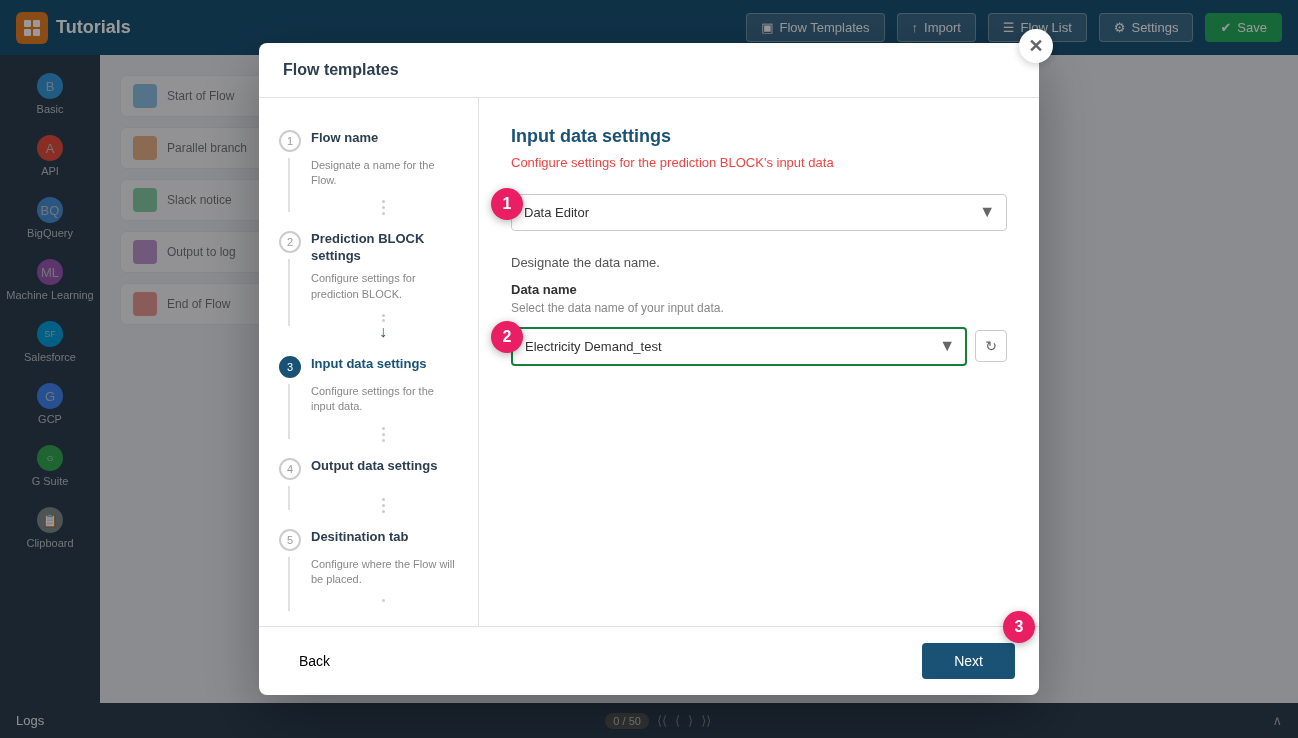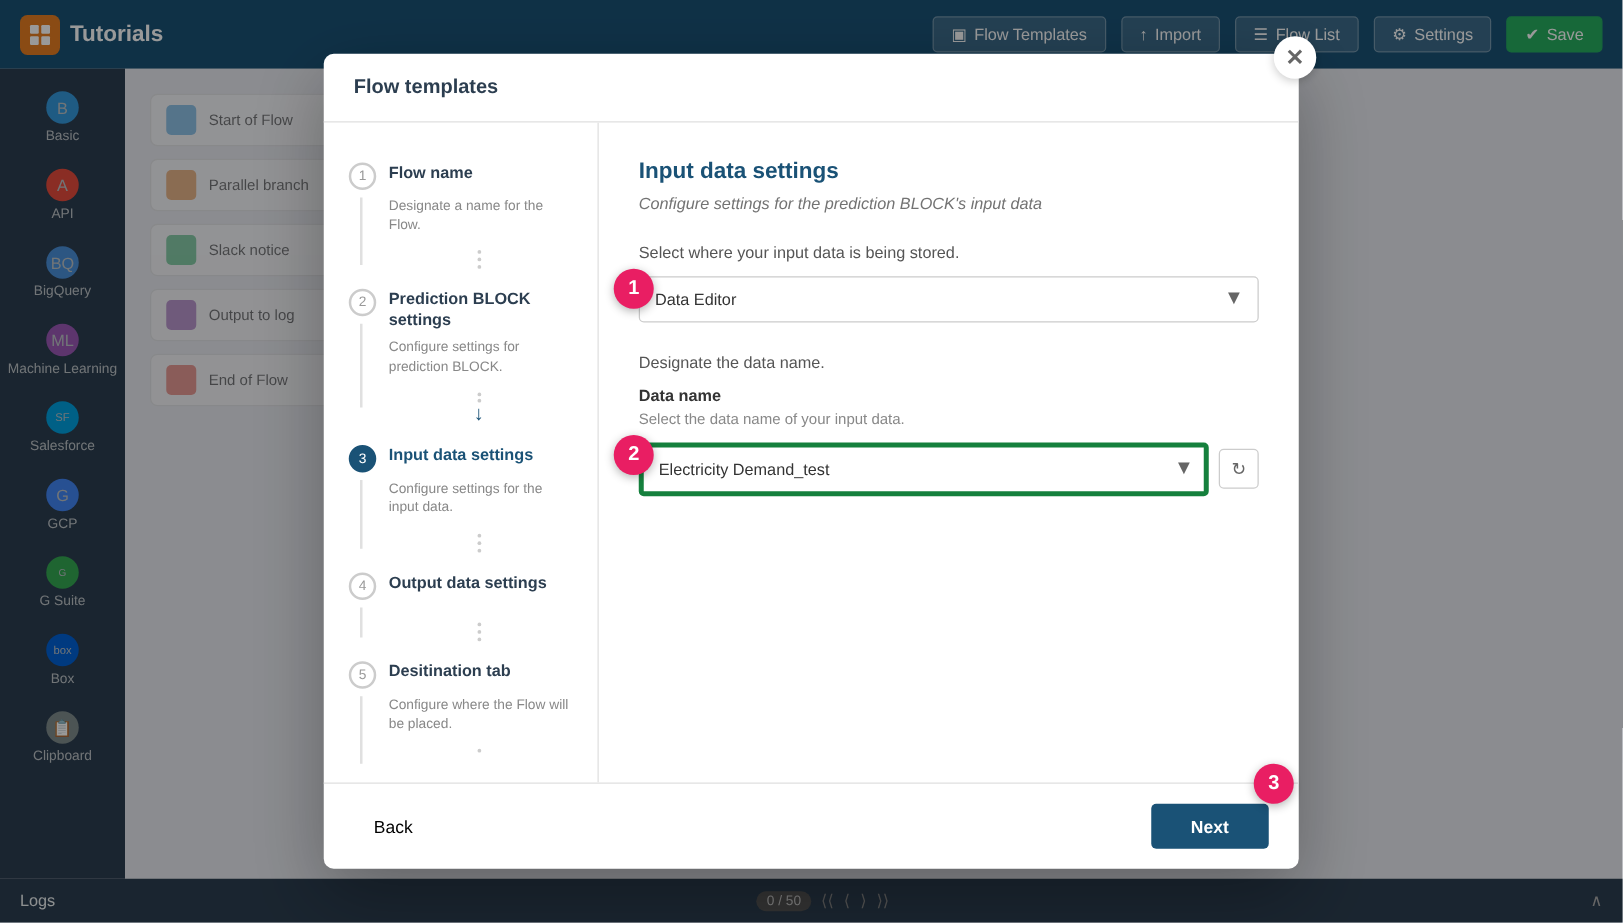--- a/index.html
+++ b/index.html
@@ -266,23 +266,22 @@
       overflow-y: auto;
     }
     .content-title {
       font-size: 18px;
       font-weight: 700;
       color: #1a5276;
       margin-bottom: 8px;
     }
     .content-subtitle {
       font-size: 13px;
-      color: #737373;
+      color: #ef4444;
       margin-bottom: 24px;
-      font-style: italic;
     }
     .section-title {
       font-size: 14px;
       font-weight: 700;
       color: #1a5276;
       margin-bottom: 6px;
     }
     .section-desc {
       font-size: 13px;
       color: #555;
@@ -352,21 +351,21 @@
       cursor: pointer;
       padding: 8px 16px;
     }
     .btn-next {
       background: #1a5276;
       color: white;
       border: none;
       border-radius: 4px;
       padding: 10px 32px;
       font-size: 14px;
-      font-weight: 700;
+      font-weight: 400;
       cursor: pointer;
       text-align: right;
     }
 
     
     .callout-badge {
       width: 32px;
       height: 32px;
       background: #e91e63;
       border-radius: 50%;
@@ -449,24 +448,20 @@
     </div>
     <div class="sidebar-item">
       <div class="sidebar-icon icon-gcp">G</div>
       <span>GCP</span>
     </div>
     <div class="sidebar-item">
       <div class="sidebar-icon icon-gsuite" style="font-size:8px;">G</div>
       <span>G Suite</span>
     </div>
     <div class="sidebar-item">
-      <div class="sidebar-icon icon-box" style="font-size:9px;">box</div>
-      <span>Box</span>
-    </div>
-    <div class="sidebar-item">
       <div class="sidebar-icon" style="background:#7f8c8d;">📋</div>
       <span>Clipboard</span>
     </div>
   </div>
 
   <div class="canvas-area">
     <div class="flow-nodes">
       <div class="flow-node">
         <div class="flow-node-icon" style="background:#3498db;"></div>
         <span>Start of Flow</span>
@@ -569,40 +564,39 @@
           <div style="width:3px;height:3px;border-radius:50%;background:#ccc;"></div>
 
         </div>
 
       </div>
 
       <div class="content-panel">
         <div class="content-title">Input data settings</div>
         <div class="content-subtitle">Configure settings for the prediction BLOCK's input data</div>
 
-        <div class="section-desc">Select where your input data is being stored.</div>
 
         <div style="position:relative;margin-bottom:24px;">
           <div class="callout-badge" style="left:-20px;top:-6px;z-index:10;">1</div>
           <div class="dropdown-wrapper">
             <select style="width:100%;border:1px solid #ccc;border-radius:4px;padding:10px 12px;font-size:13px;color:#333;background:white;appearance:none;">
               <option>Data Editor</option>
             </select>
             <span class="dropdown-arrow">▼</span>
           </div>
         </div>
 
         <div class="section-desc">Designate the data name.</div>
         <div class="field-label">Data name</div>
         <div class="field-hint">Select the data name of your input data.</div>
 
         <div style="position:relative;display:flex;align-items:center;gap:8px;">
           <div class="callout-badge" style="left:-20px;top:-6px;z-index:10;">2</div>
           <div class="dropdown-wrapper" style="flex:1;">
-            <select style="width:100%;border:4px solid #15803d;border-radius:4px;padding:10px 12px;font-size:13px;color:#333;background:white;appearance:none;">
+            <select style="width:100%;border:2px solid #15803d;border-radius:4px;padding:10px 12px;font-size:13px;color:#333;background:white;appearance:none;">
               <option>Electricity Demand_test</option>
             </select>
             <span class="dropdown-arrow">▼</span>
           </div>
           <div class="refresh-icon">↻</div>
         </div>
       </div>
     </div>
 
     <div class="modal-footer">

